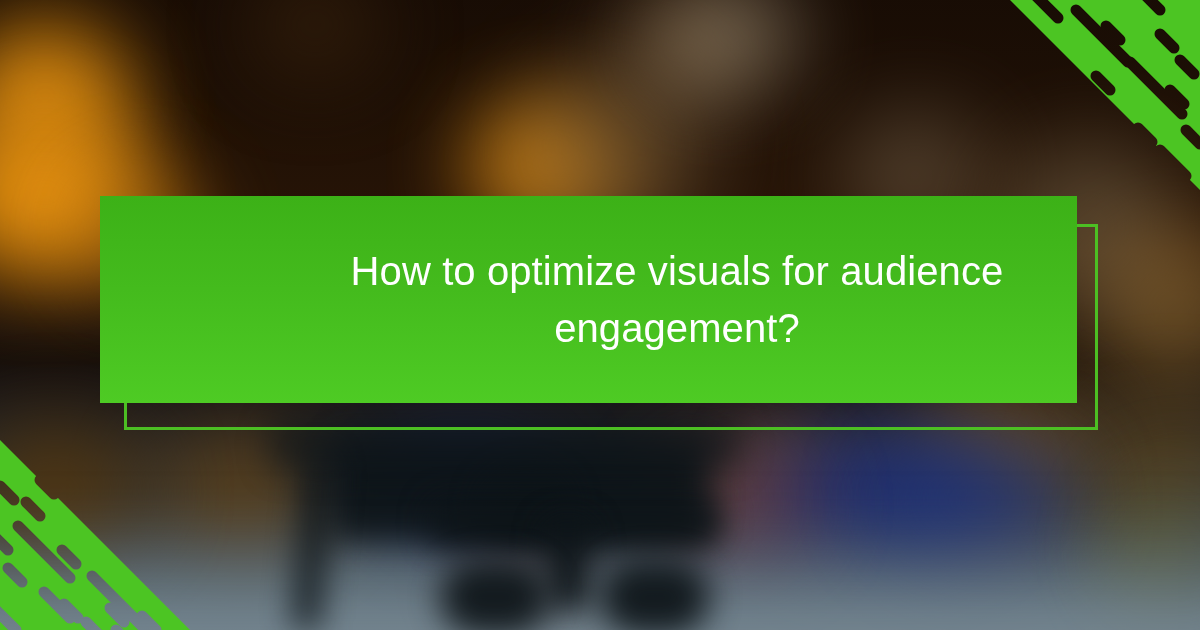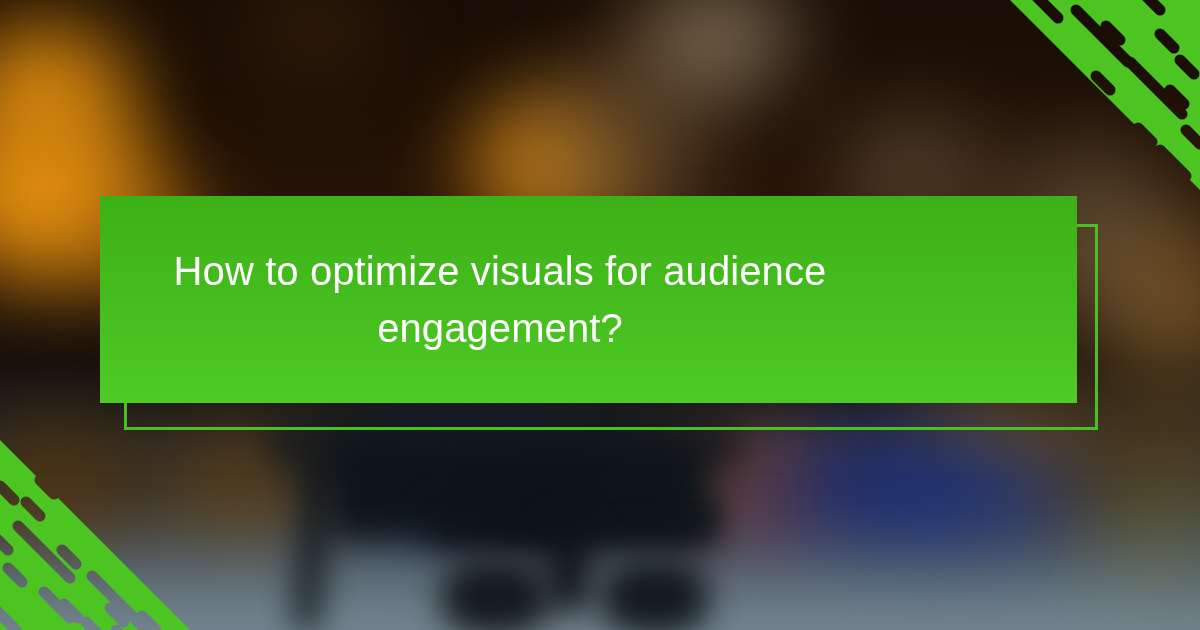--- a/index.html
+++ b/index.html
@@ -79,21 +79,21 @@
   
   .title-card {
     position: absolute;
     left: 100px;
     top: 196px;
     width: 977px;
     height: 207px;
     background: linear-gradient(to bottom, #3cb117 0%, #44bb1d 45%, #4ecb24 100%);
     display: flex;
     align-items: center;
-    justify-content: flex-start;
+    justify-content: flex-end;
     box-sizing: border-box;
     padding: 0 40px;
   }
   .title-text {
     color: #ffffff;
     font-size: 40px;
     line-height: 1.42;
     text-align: center;
     font-weight: 400;
     letter-spacing: 0.1px;

